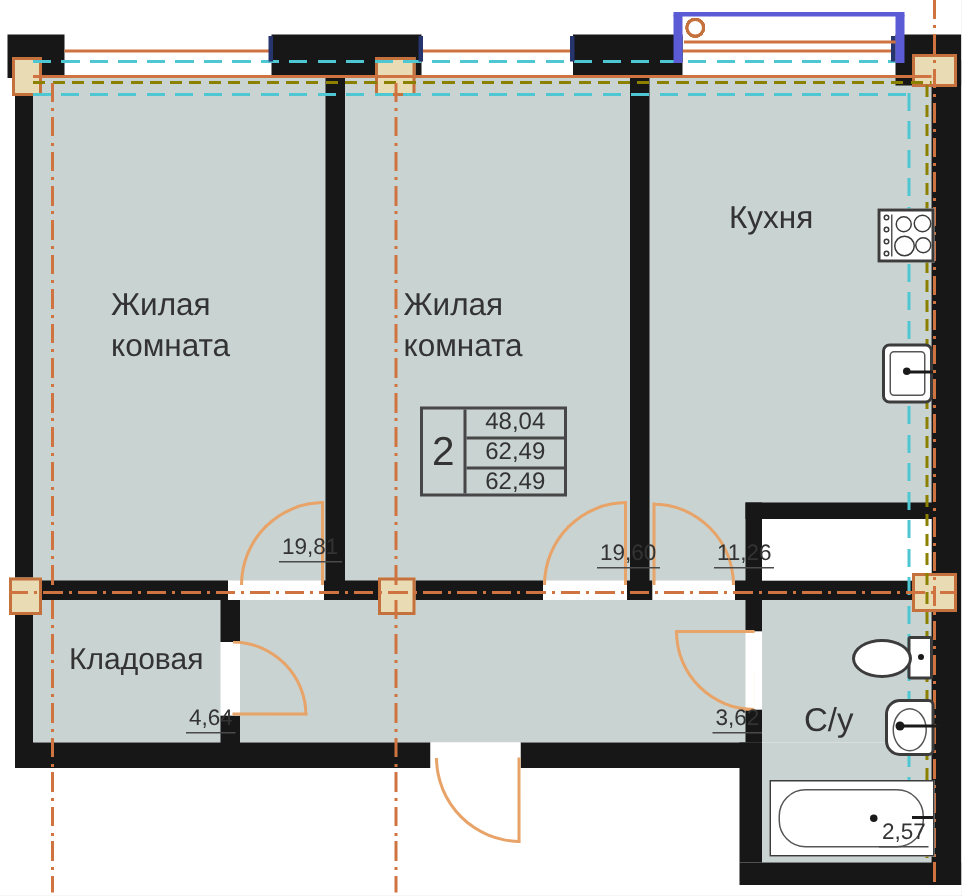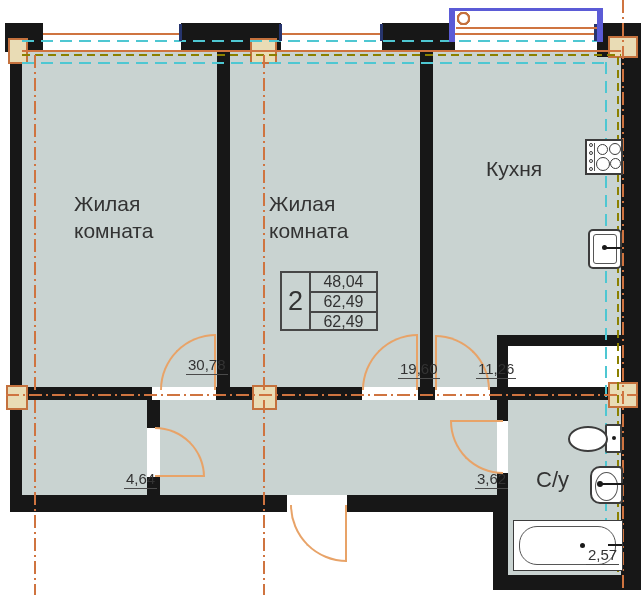--- a/index.html
+++ b/index.html
@@ -175,25 +175,26 @@
   <div class="fxline" style="left:608px;top:544px;width:14px;height:2px;"></div>
 
   <div class="room-label" style="left:74px;top:190px;">
     <div style="position:static;">Жилая</div>
     <div style="position:static;">комната</div>
   </div>
   <div class="room-label" style="left:269px;top:190px;">
     <div style="position:static;">Жилая</div>
     <div style="position:static;">комната</div>
   </div>
-  <div class="room-label" style="left:486px;top:155px;text-align:right;">Кухня</div>
+  <div class="room-label" style="left:486px;top:132px;text-align:right;">Кухня</div>
+  <div class="room-label" style="left:46px;top:427px;font-size:20px;">Кладовая</div>
   <div class="room-label" style="left:536px;top:466px;font-size:22px;">С/у</div>
 
   <div class="area-label" style="left:162px;top:356px;width:48px;">
-      <span>30,78</span>
+      <span>19,81</span>
     </div>
   <div class="area-label" style="left:374px;top:360px;width:48px;">
       <span>19,60</span>
     </div>
   <div class="area-label" style="left:452px;top:360px;width:48px;">
       <span>11,26</span>
     </div>
   <div class="area-label" style="left:100px;top:470px;width:48px;">
       <span>4,64</span>
     </div>

